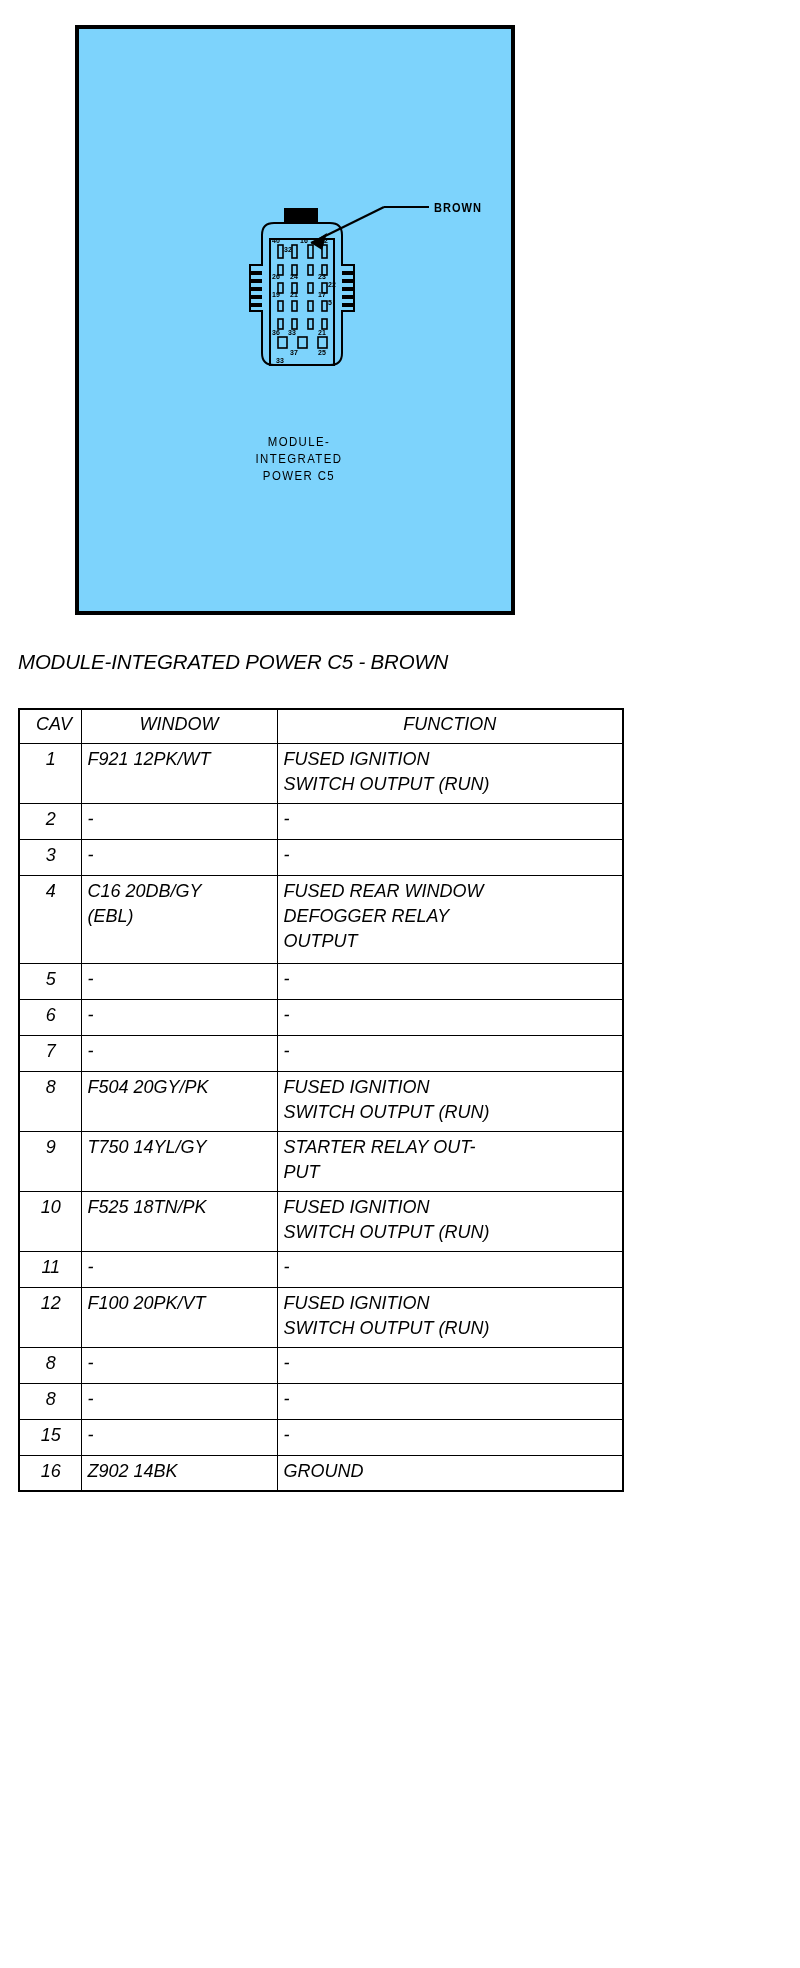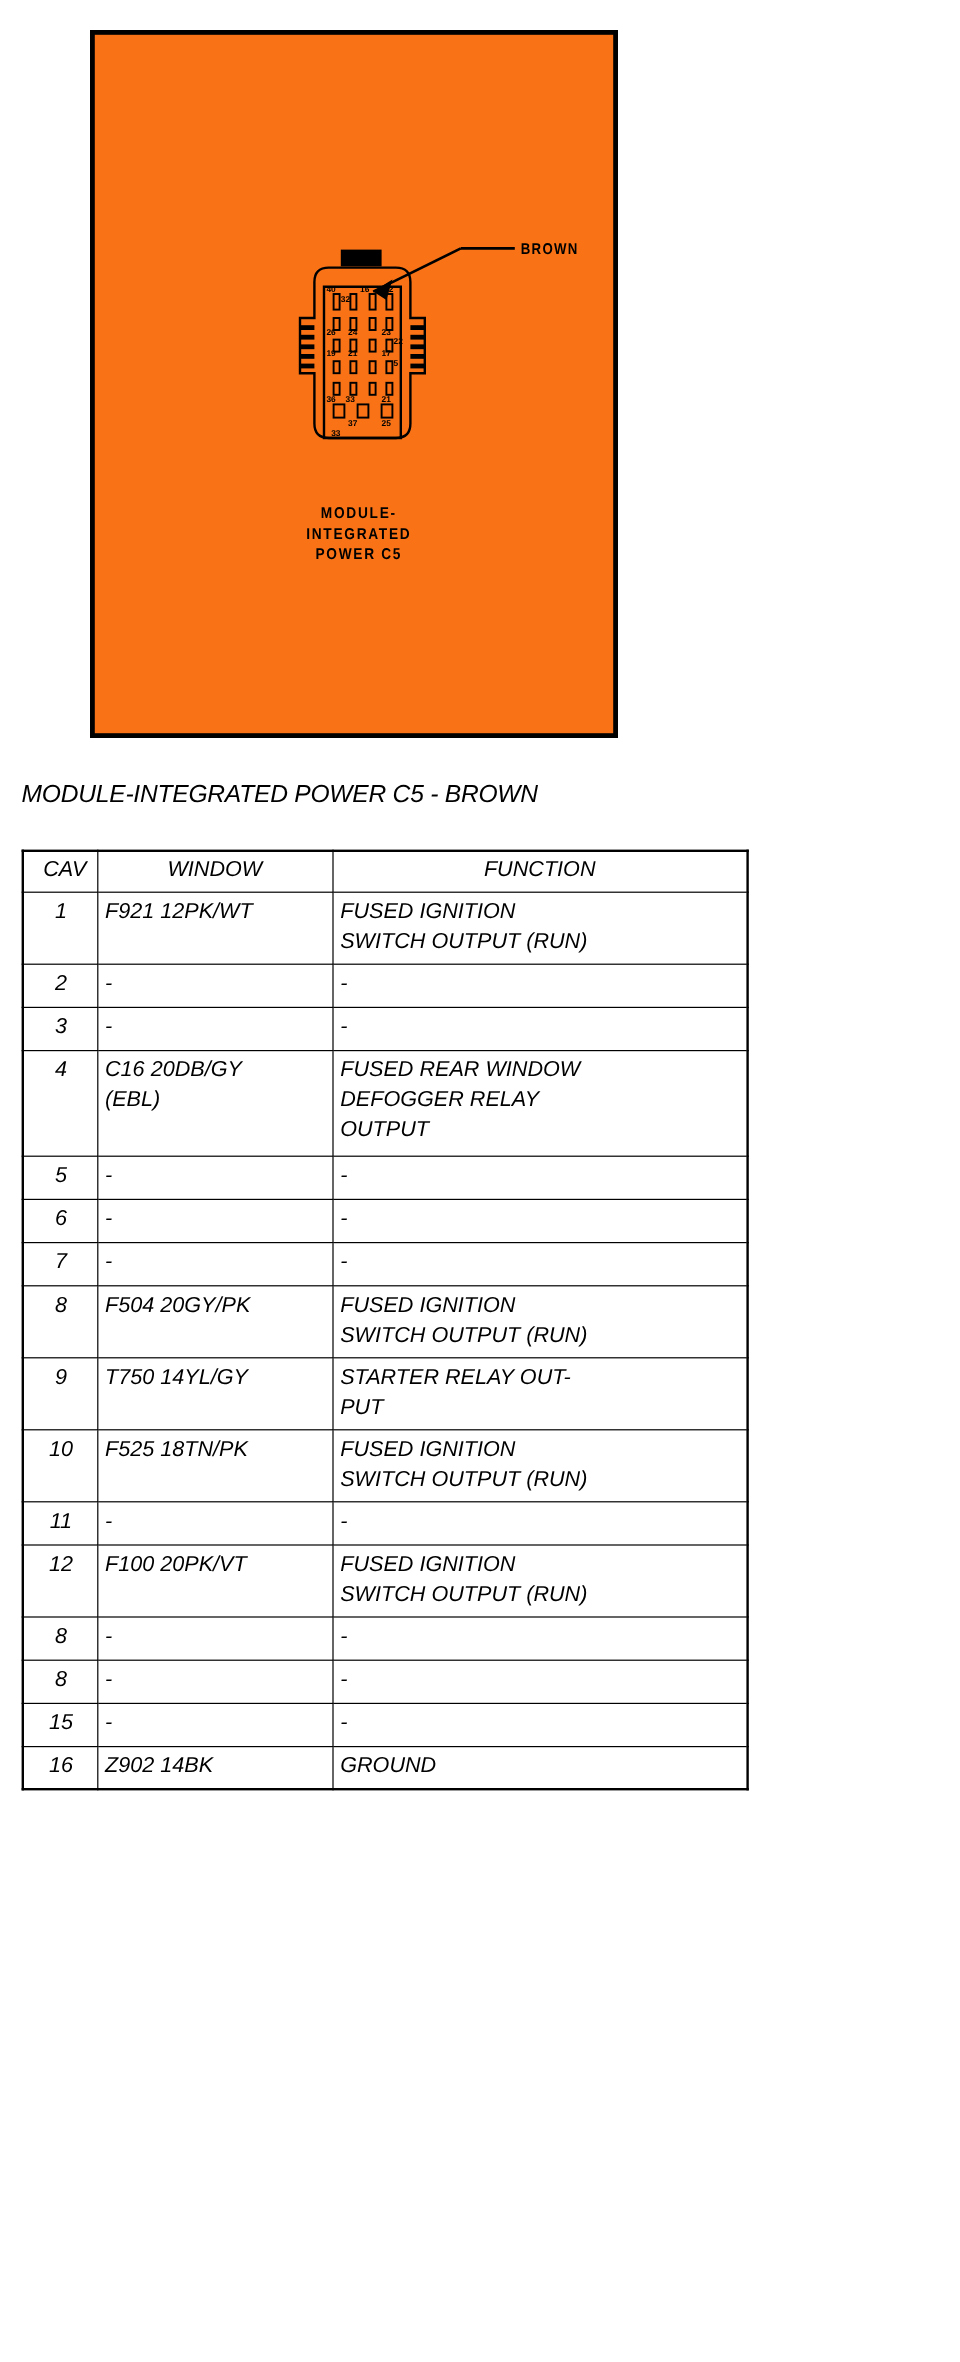--- a/index.html
+++ b/index.html
@@ -1,41 +1,41 @@
 <!DOCTYPE html>
 <html><head>
 <meta charset="utf-8">
 <style>
   html,body{margin:0;padding:0;background:#ffffff;}
   body{width:800px;height:1968px;position:relative;font-family:"Liberation Sans",sans-serif;color:#000;}
 
   
   .fig-frame{
     position:absolute;left:75px;top:25px;width:440px;height:590px;
-    border:4px solid #000;background:#f97316;box-sizing:border-box;
+    border:4px solid #000;background:#7dd3fc;box-sizing:border-box;
   }
   .fig-inner{position:relative;width:100%;height:100%;}
 
   
   .callout-label{
     position:absolute;left:355px;top:171px;
     font-family:"Liberation Sans",sans-serif;
     font-weight:bold;font-size:13px;letter-spacing:1.2px;
     transform:scaleX(.85);transform-origin:left center;white-space:nowrap;
   }
   .callout-svg{position:absolute;left:0;top:0;width:440px;height:590px;overflow:visible;pointer-events:none;}
 
   
   .conn-wrap{position:absolute;left:153px;top:176px;width:140px;height:200px;}
   .conn-svg{width:140px;height:200px;display:block;}
 
   
   .fig-caption{
-    position:absolute;left:0;top:390px;width:440px;text-align:center;
-    font-family:"Liberation Sans",sans-serif;font-weight:bold;
+    position:absolute;left:0;top:404px;width:440px;text-align:center;
+    font-family:"Liberation Sans",sans-serif;font-weight:normal;
     font-size:13px;line-height:17px;letter-spacing:1.6px;
   }
   .fig-caption div{transform:scaleX(.88);}
 
   
   .tbl-title{
     position:absolute;left:18px;top:650px;width:620px;
     font-family:"Liberation Sans",sans-serif;
     font-weight:normal;font-style:italic;font-size:20.5px;line-height:24px;
     letter-spacing:-0.2px;

